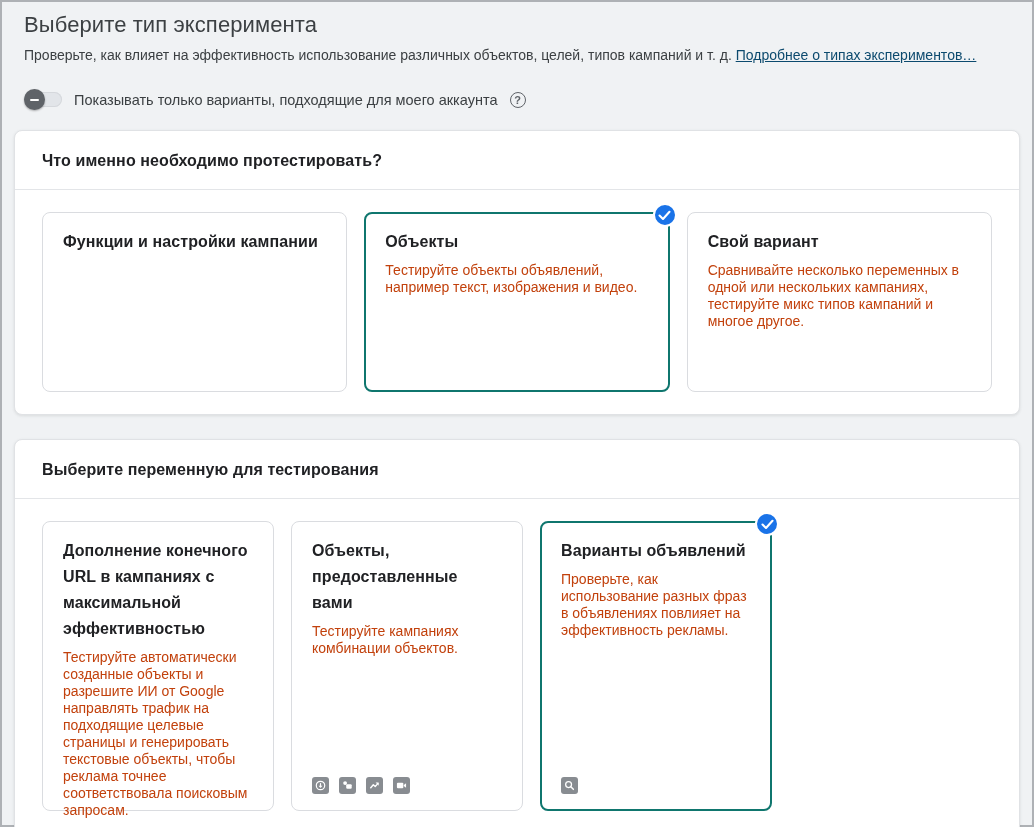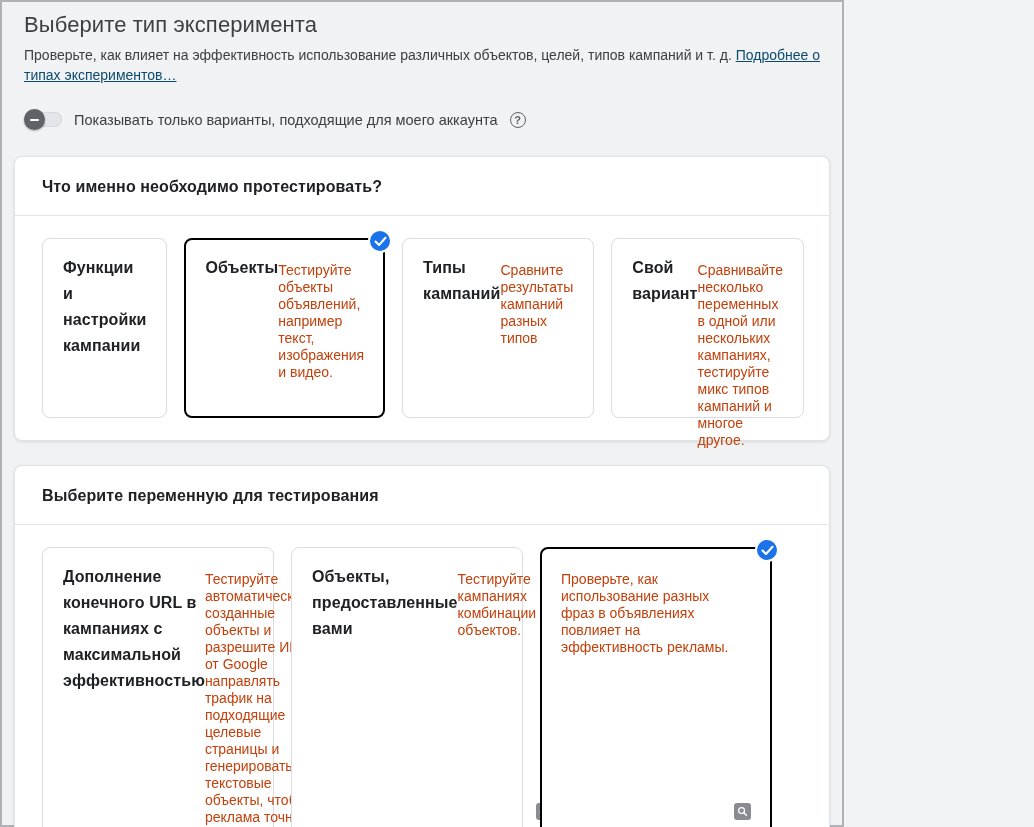--- a/index.html
+++ b/index.html
@@ -4,21 +4,21 @@
 <style>
   * { margin:0; padding:0; box-sizing:border-box; }
   html,body { width:1034px; height:827px; }
   body {
     font-family:"Liberation Sans","DejaVu Sans",sans-serif;
     background:#f1f3f4;
     color:#3c4043;
     overflow:hidden;
   }
   .screen {
-    width:844px; height:827px;
+    width:1034px; height:827px;
     border:2px solid #aeb1b5;
     background:#f0f2f4;
     position:relative;
   }
   
   .page-head { padding:10px 22px 0 22px; }
   .page-title { font-size:22px; font-weight:400; color:#3c4043; letter-spacing:.1px; }
   .page-sub { margin-top:7px; font-size:14px; line-height:20px; color:#3c4043; }
   .page-sub a { color:#0c4a6e; text-decoration:underline; cursor:pointer; }
   
@@ -35,34 +35,34 @@
   .help-icon {
     display:inline-flex; align-items:center; justify-content:center;
     width:16px; height:16px; border:1.4px solid #5f6368; border-radius:50%;
     font-size:11px; color:#5f6368; cursor:pointer; flex:0 0 auto; font-weight:700;
   }
   
   .panel {
     background:#fff; border:1px solid #e0e2e5; border-radius:8px;
     margin:0 12px; box-shadow:0 1px 3px rgba(60,64,67,.12);
   }
-  .panel-1 { margin-top:28px; }
+  .panel-1 { margin-top:22px; }
   .panel-2 { margin-top:24px; }
   .panel-header { padding:21px 27px 19px 27px; font-size:16px; font-weight:700; color:#202124; letter-spacing:.1px; }
   .panel-divider { height:1px; background:#e3e5e8; }
   .cards-row { display:flex; gap:17px; padding:22px 27px; }
   
   .opt-card {
     position:relative; border:1px solid #dadce0; border-radius:8px;
     padding:16px 20px; background:#fff; cursor:pointer;
-    display:flex; flex-direction:row;
+    display:flex; flex-direction:column;
   }
   .row-1 .opt-card { flex:1 1 0; height:180px; }
   .row-2 .opt-card { width:232px; height:290px; }
-  .opt-card.selected { border:2px solid #000000; padding:15px 19px; }
+  .opt-card.selected { border:2px solid #0f766e; padding:15px 19px; }
   .opt-title { font-size:16px; line-height:26px; font-weight:700; color:#202124; letter-spacing:.1px; }
   .opt-desc { margin-top:7px; font-size:14px; line-height:17px; color:#c2410c; }
   .check-badge {
     position:absolute; top:-11px; right:-9px;
     width:24px; height:24px; border-radius:50%;
     background:#1a73e8; border:2px solid #fff;
     display:flex; align-items:center; justify-content:center;
     box-shadow:0 0 0 1px rgba(255,255,255,0);
   }
   .check-badge svg { display:block; }
@@ -105,24 +105,20 @@
       <div class="opt-card selected">
         <div class="check-badge">
           <svg width="13" height="11" viewBox="0 0 13 11">
               <path d="M1.5 5.5 L5 9 L11.5 1.8" stroke="#fff" stroke-width="2.1" fill="none" stroke-linecap="round" stroke-linejoin="round"></path>
             </svg>
         </div>
         <div class="opt-title">Объекты</div>
         <div class="opt-desc">Тестируйте объекты объявлений, например текст, изображения и видео.</div>
       </div>
 
-      <div class="opt-card">
-        <div class="opt-title">Типы кампаний</div>
-        <div class="opt-desc">Сравните результаты кампаний разных типов</div>
-      </div>
 
       <div class="opt-card">
         <div class="opt-title">Свой вариант</div>
         <div class="opt-desc">Сравнивайте несколько переменных в одной или нескольких кампаниях, тестируйте микс типов кампаний и многое другое.</div>
       </div>
 
     </div>
   </div>
 
   <div class="panel panel-2">
@@ -167,20 +163,21 @@
           </span>
         </div>
       </div>
 
       <div class="opt-card selected">
         <div class="check-badge">
           <svg width="13" height="11" viewBox="0 0 13 11">
               <path d="M1.5 5.5 L5 9 L11.5 1.8" stroke="#fff" stroke-width="2.1" fill="none" stroke-linecap="round" stroke-linejoin="round"></path>
             </svg>
         </div>
+        <div class="opt-title">Варианты объявлений</div>
         <div class="opt-desc">Проверьте, как использование разных фраз в объявлениях повлияет на эффективность рекламы.</div>
         <div class="icon-row">
           <span class="chip">
             <svg width="11" height="11" viewBox="0 0 12 12">
                 <circle cx="5" cy="5" r="3.2" stroke="#fff" stroke-width="1.4" fill="none"></circle>
                 <path d="M7.4 7.4 L10.2 10.2" stroke="#fff" stroke-width="1.6" stroke-linecap="round"></path>
               </svg>
           </span>
         </div>
       </div>

